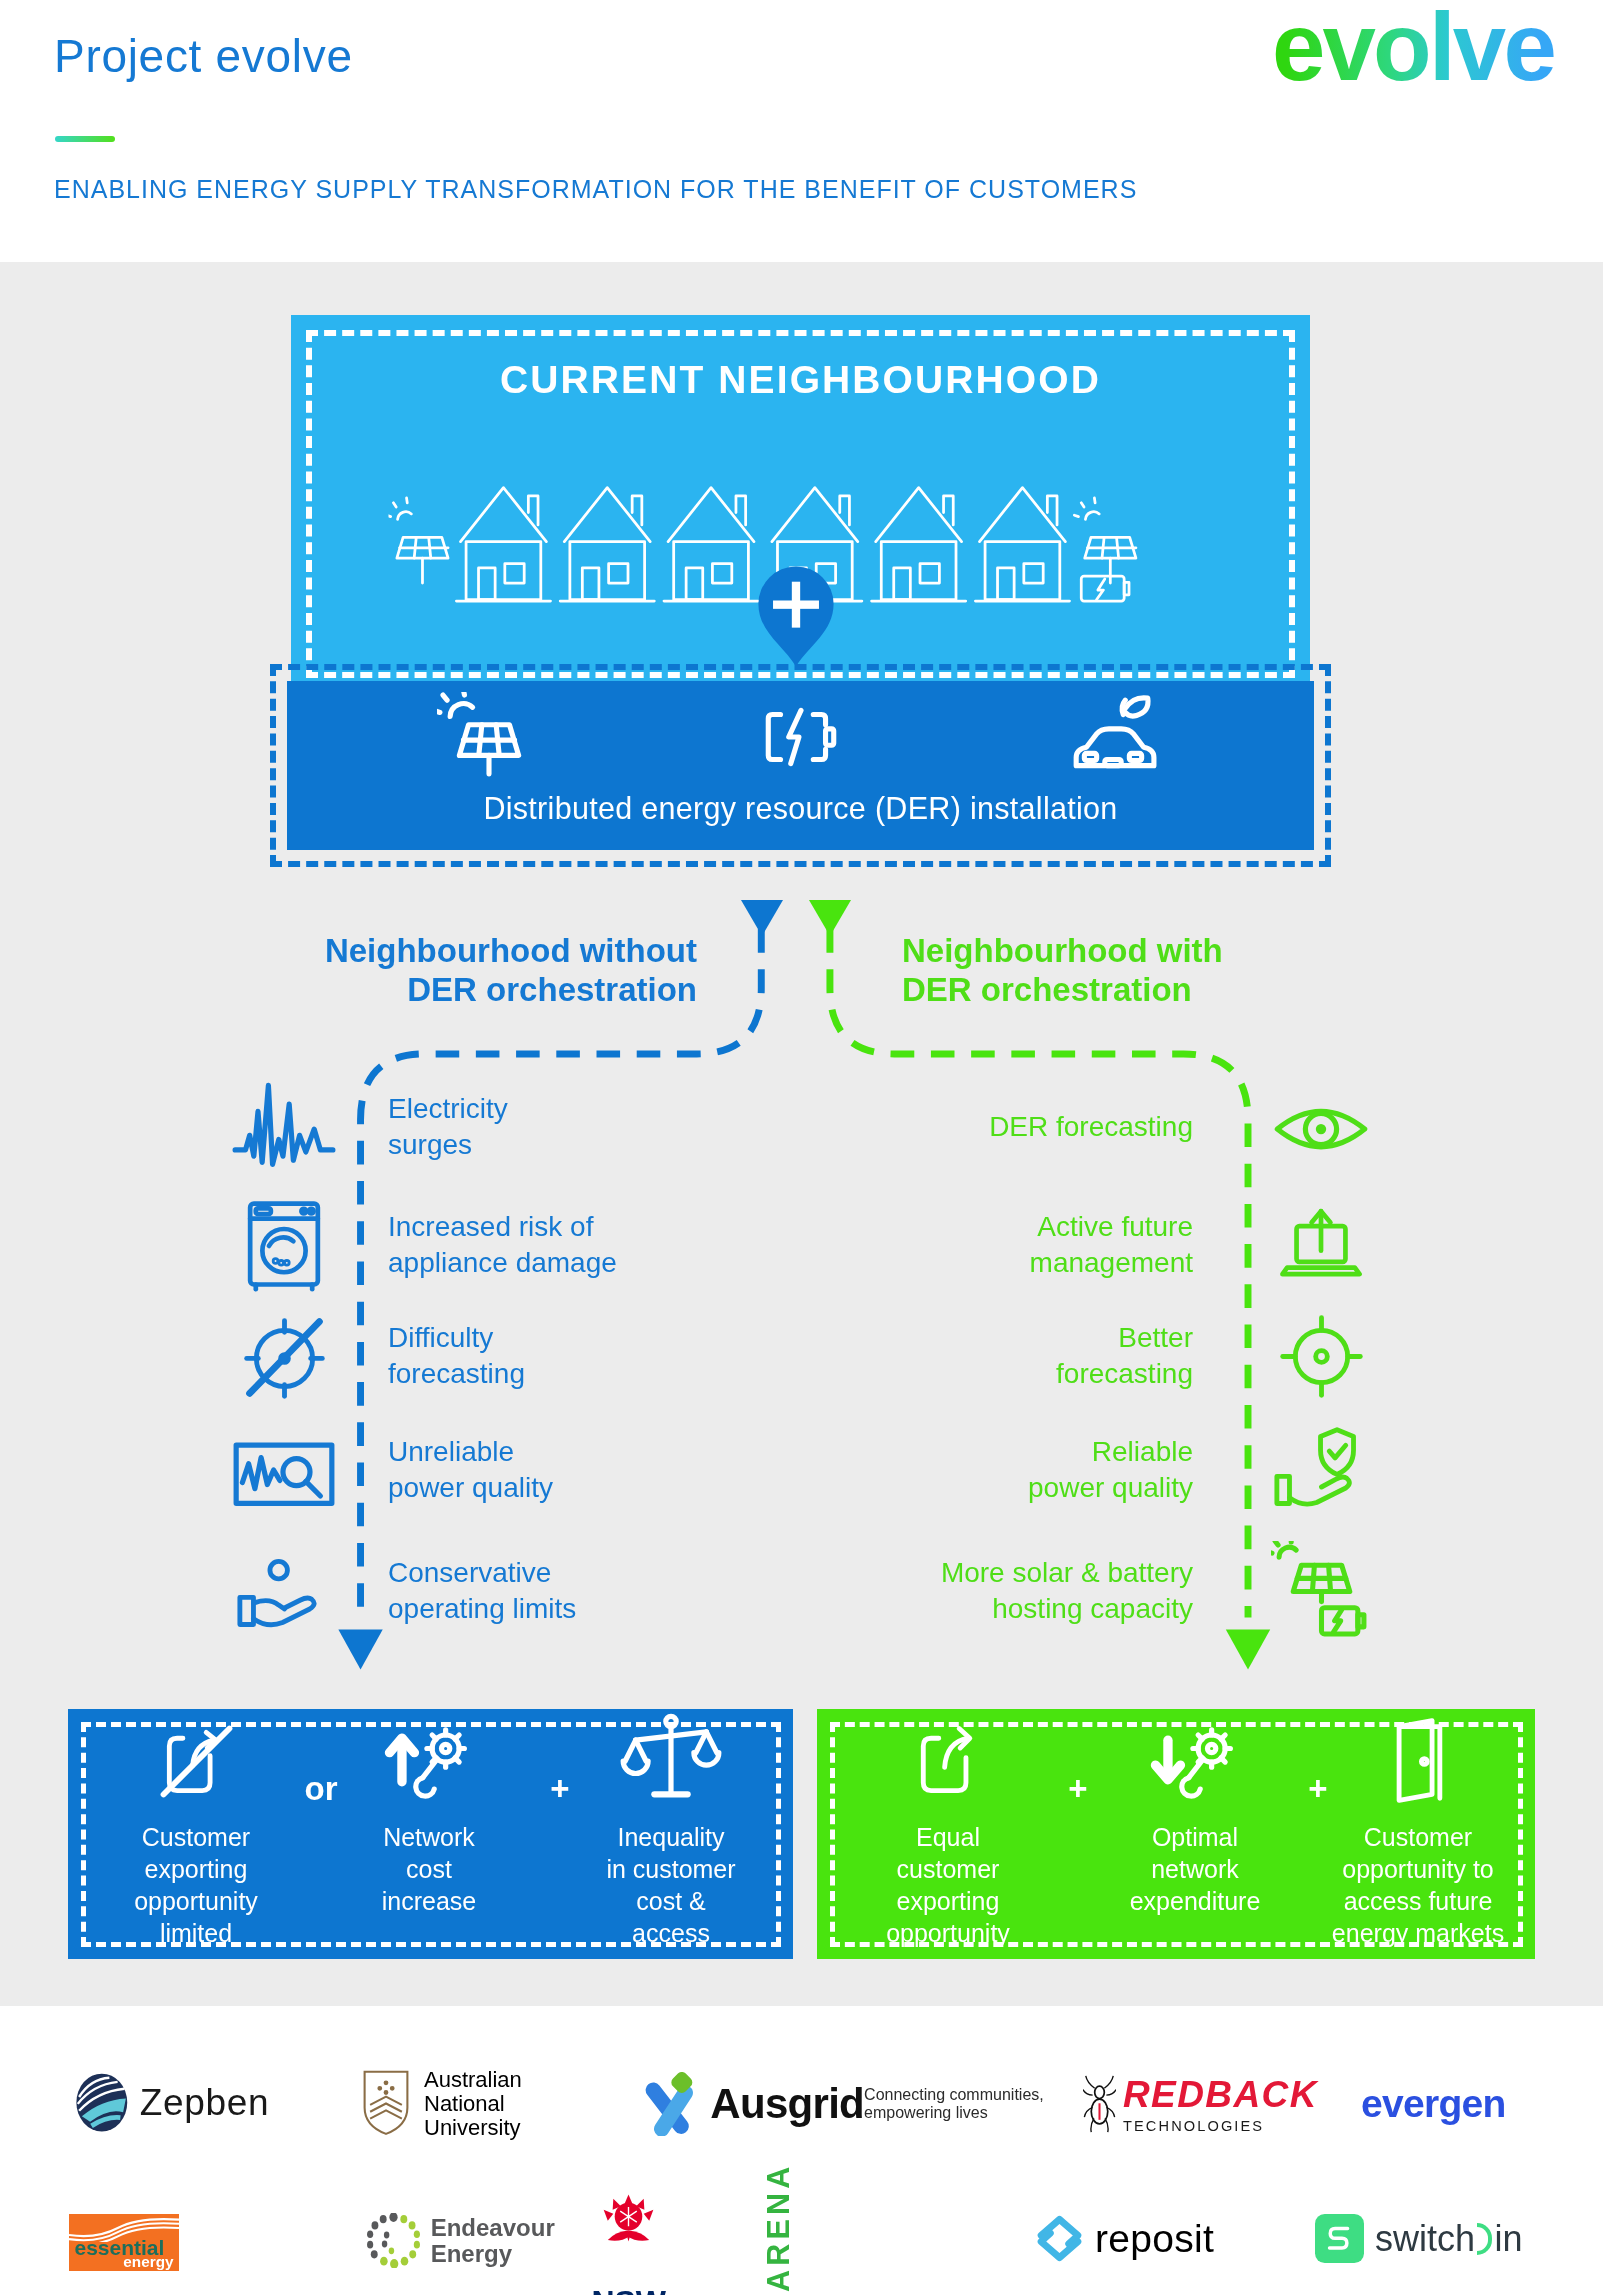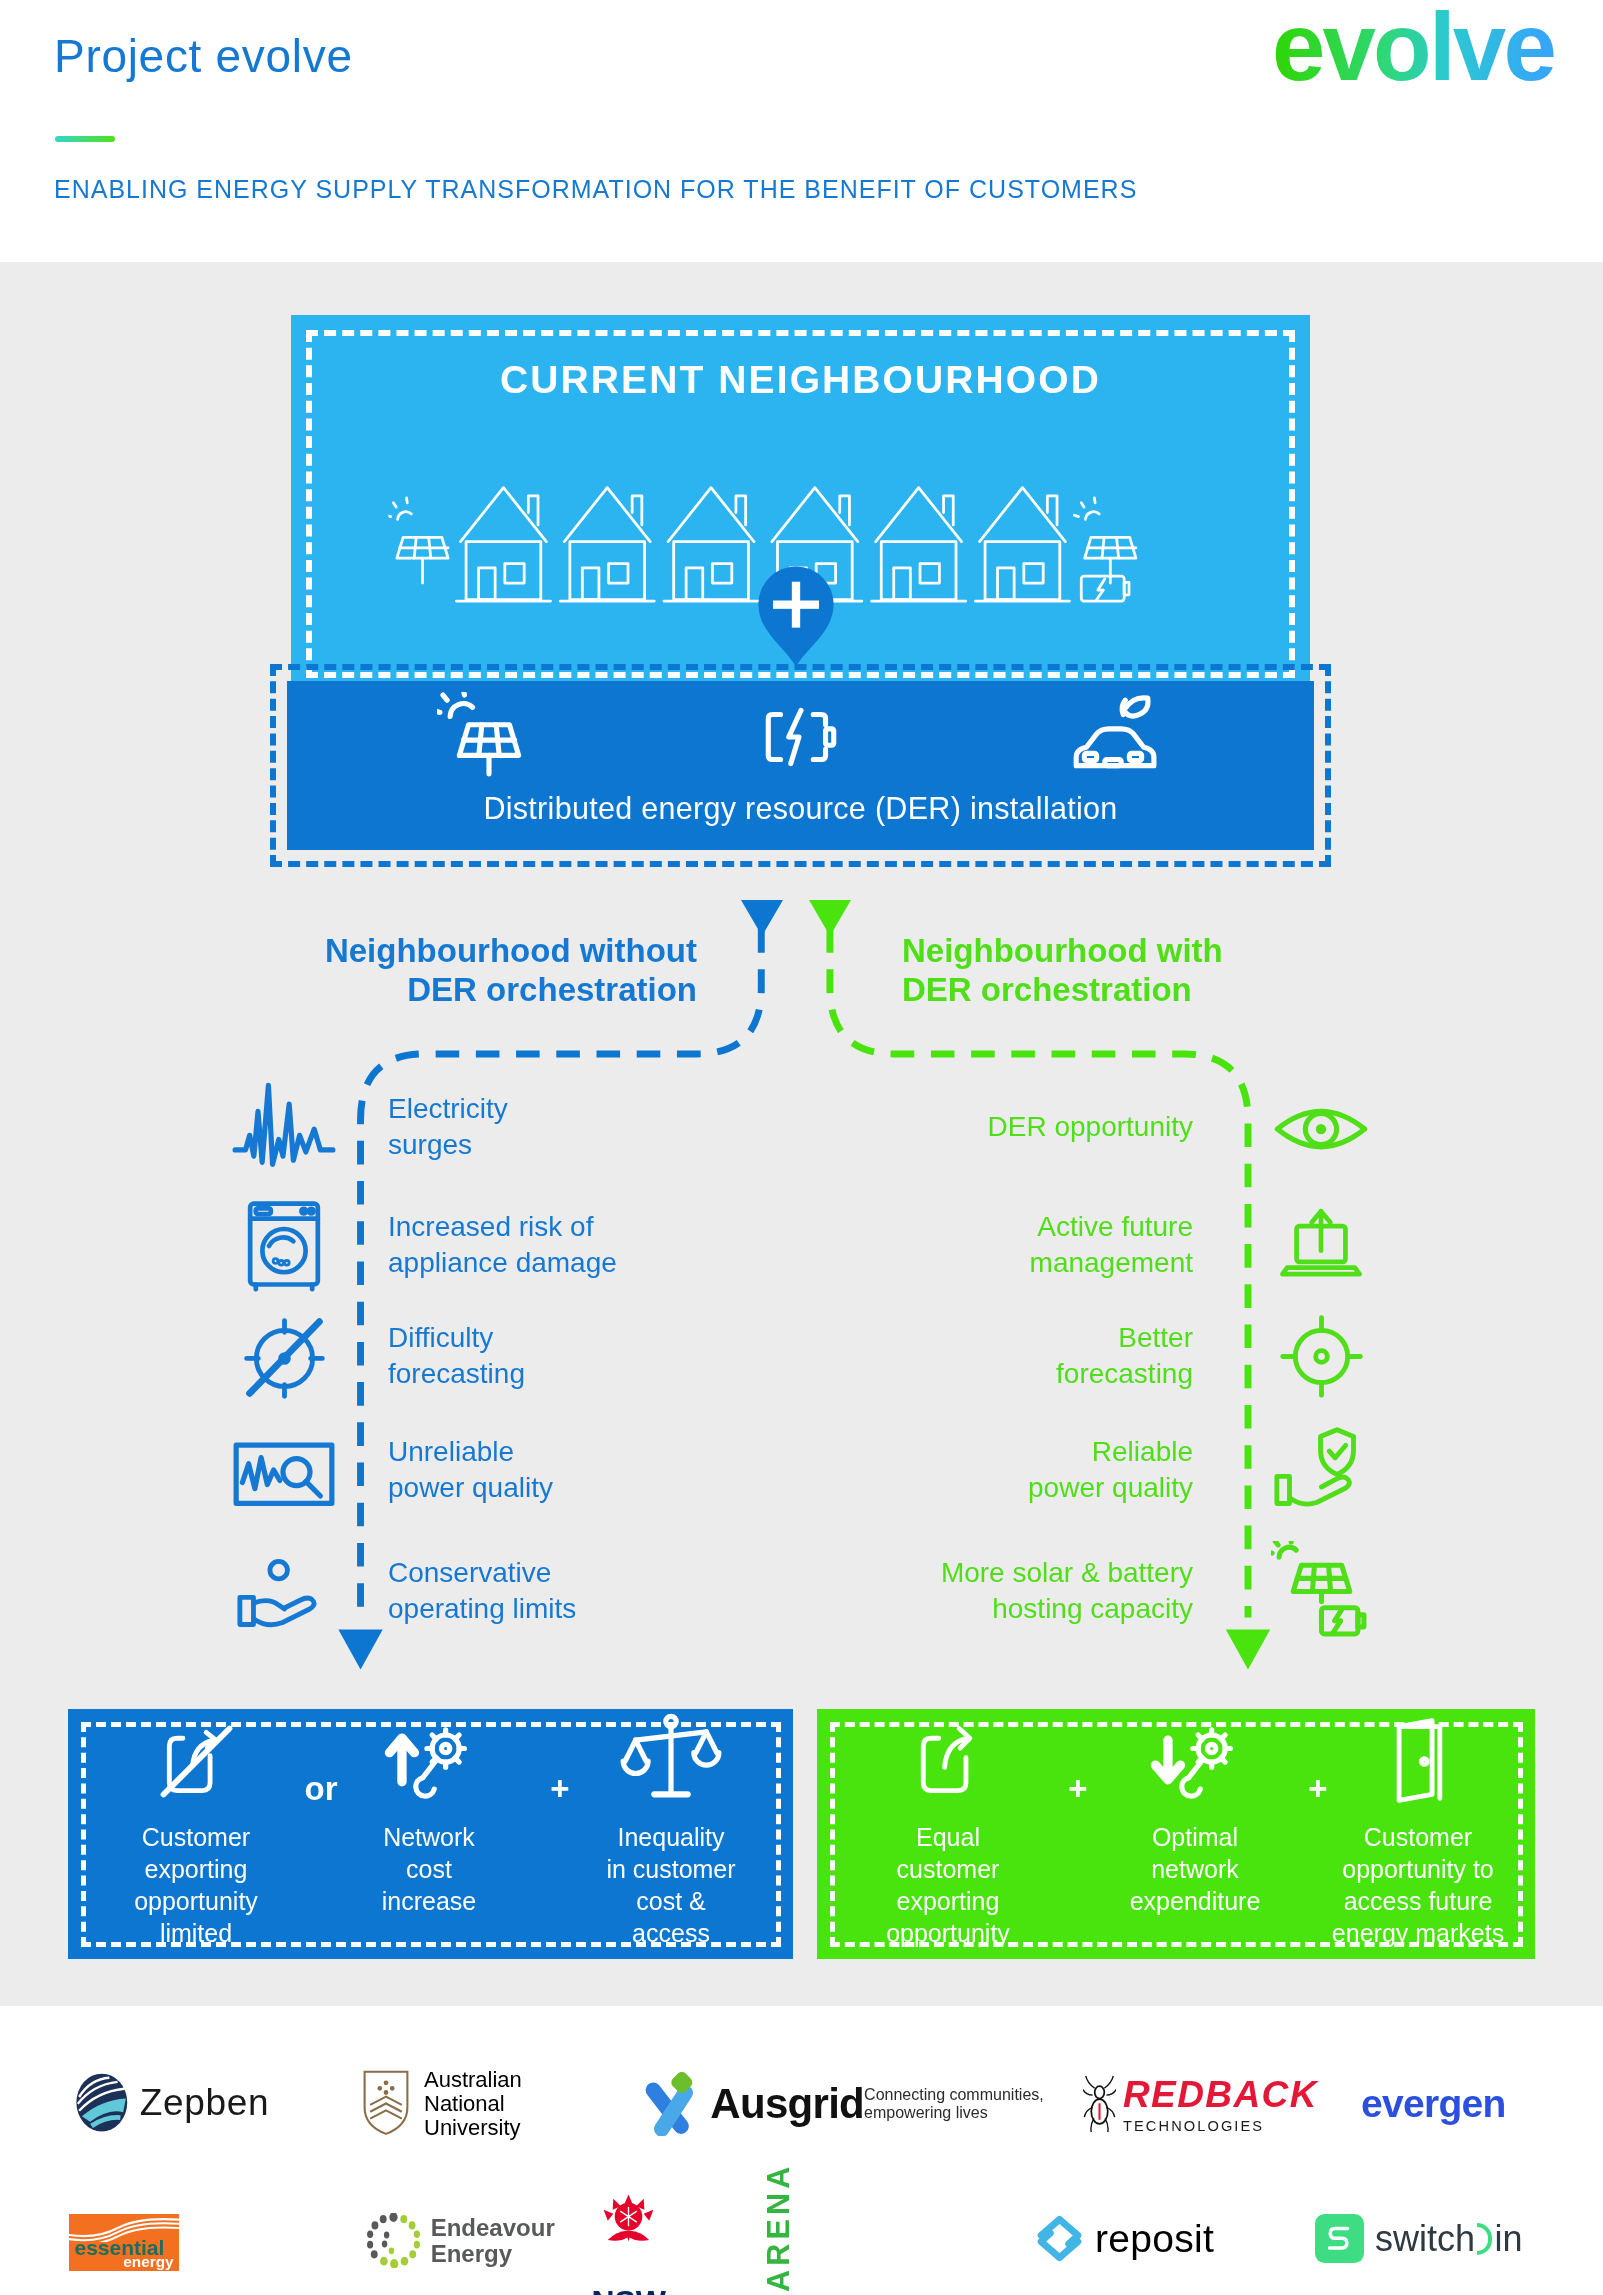--- a/index.html
+++ b/index.html
@@ -297,21 +297,21 @@
         </svg>
       </span>
       <span class="row-text">
         <span>Conservative</span>
         <span>operating limits</span>
       </span>
     </div>
 
     <div class="row-r" style="top:806px">
       <span class="row-text">
-        <span>DER opportunity</span>
+        <span>DER forecasting</span>
         <span></span>
       </span>
       <span class="icon150 green-ic">
         <svg class="ln" width="104" height="104" viewBox="0 0 100 100">
           <path d="M8,52 Q50,18 92,52 Q50,86 8,52 Z"></path>
           <circle cx="50" cy="52" r="15"></circle>
           <circle cx="50" cy="52" r="5" fill="currentColor" stroke="none"></circle>
         </svg>
       </span>
     </div>

